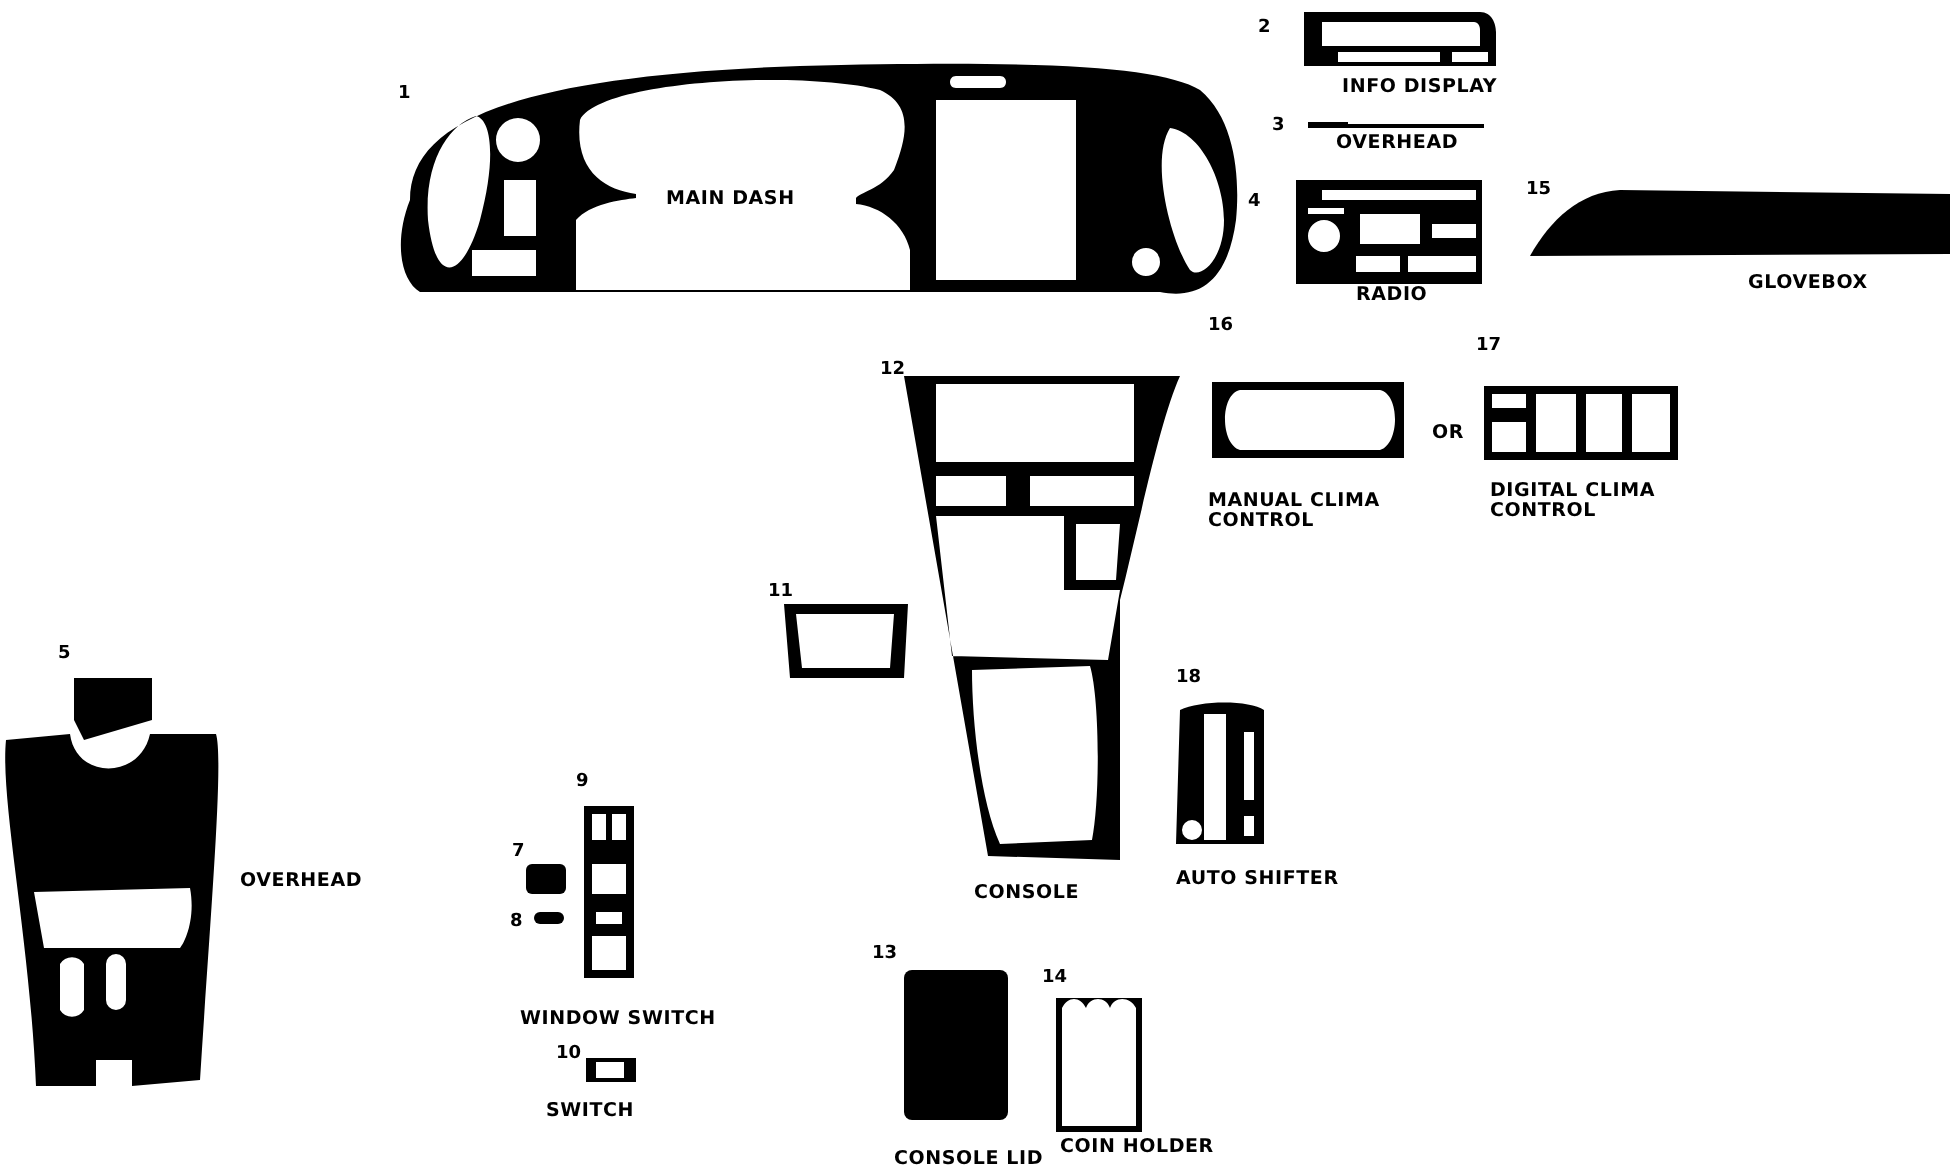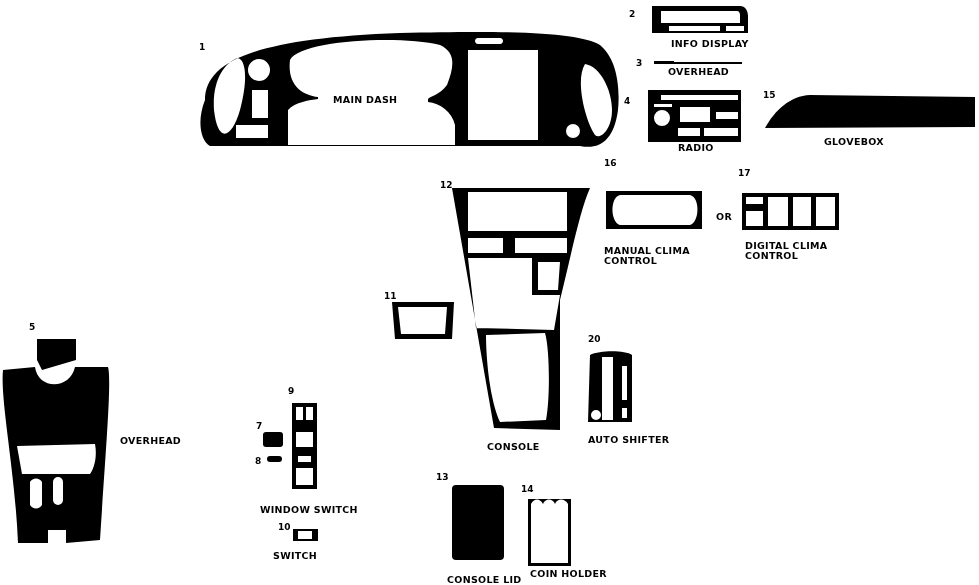--- a/index.html
+++ b/index.html
@@ -100,21 +100,21 @@
 <span class="num" style="left:629px;top:9px">2</span>
 <span class="lbl" style="left:671px;top:38px">INFO DISPLAY</span>
 
 <span class="num" style="left:636px;top:58px">3</span>
 <span class="lbl" style="left:668px;top:66px">OVERHEAD</span>
 
 <span class="num" style="left:624px;top:96px">4</span>
 <span class="lbl" style="left:678px;top:142px">RADIO</span>
 
 <span class="num" style="left:763px;top:90px">15</span>
-<span class="lbl" style="left:824px;top:136px">GLOVEBOX</span>
+<span class="lbl" style="left:874px;top:136px">GLOVEBOX</span>
 
 <span class="num" style="left:29px;top:322px">5</span>
 <span class="lbl" style="left:120px;top:435px">OVERHEAD</span>
 
 <span class="num" style="left:256px;top:421px">7</span>
 <span class="num" style="left:255px;top:456px">8</span>
 <span class="num" style="left:288px;top:386px">9</span>
 <span class="lbl" style="left:260px;top:504px">WINDOW SWITCH</span>
 <span class="num" style="left:278px;top:522px">10</span>
 <span class="lbl" style="left:273px;top:550px">SWITCH</span>
@@ -131,14 +131,14 @@
 
 <span class="num" style="left:604px;top:158px">16</span>
 <span class="lbl" style="left:604px;top:245px">MANUAL CLIMA</span>
 <span class="lbl" style="left:604px;top:255px">CONTROL</span>
 <span class="lbl" style="left:716px;top:211px">OR</span>
 
 <span class="num" style="left:738px;top:168px">17</span>
 <span class="lbl" style="left:745px;top:240px">DIGITAL CLIMA</span>
 <span class="lbl" style="left:745px;top:250px">CONTROL</span>
 
-<span class="num" style="left:588px;top:334px">20</span>
+<span class="num" style="left:588px;top:334px">18</span>
 <span class="lbl" style="left:588px;top:434px">AUTO SHIFTER</span>
 
 </body></html>

